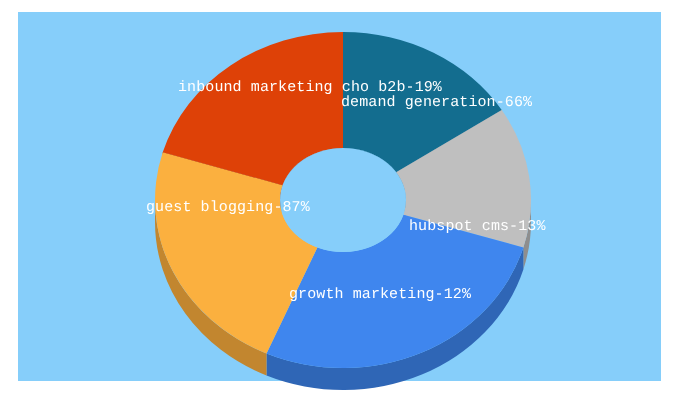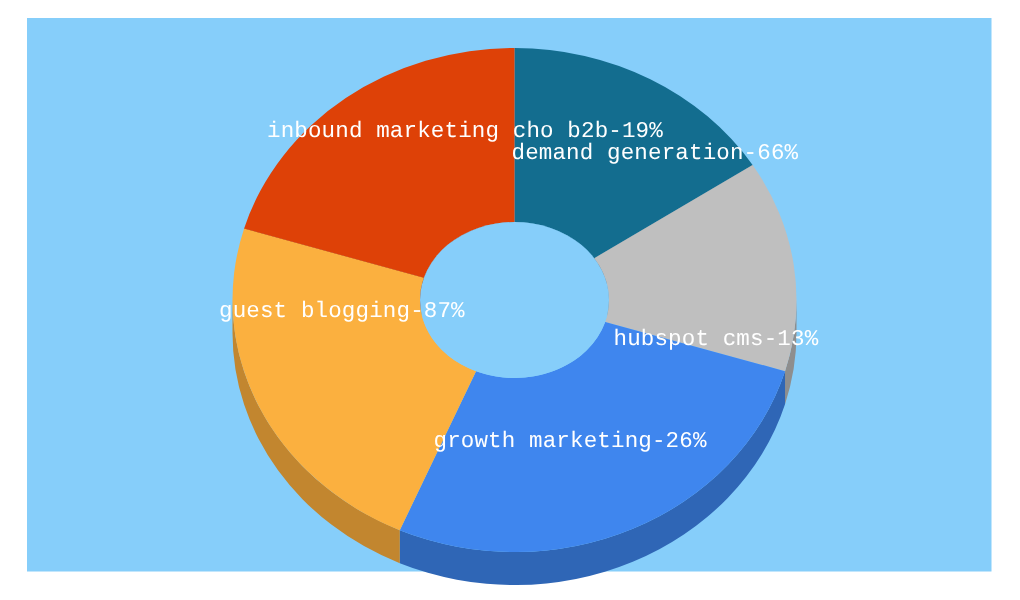--- a/index.html
+++ b/index.html
@@ -76,18 +76,18 @@
         <path d="M 523.3510272135309 247.43336474960327 A 188 168 0 0 1 266.5335111017496 353.47563688395695 L 317.3755914862246 247.50436379741524 A 63 52 0 0 0 403.4367803960236 214.68175575582958 Z" fill="#3f86ee"></path>
         <path d="M 266.5335111017496 353.47563688395695 A 188 168 0 0 1 162.74188984477968 152.28542208974105 L 282.59435670330384 185.23120207539603 A 63 52 0 0 0 317.3755914862246 247.50436379741524 Z" fill="#fbb03f"></path>
         <path d="M 162.74188984477968 152.28542208974105 A 188 168 0 0 1 342.99999999999994 32 L 343 148 A 63 52 0 0 0 282.59435670330384 185.23120207539603 Z" fill="#de4107"></path>
       </g>
       <ellipse cx="343" cy="200" rx="63" ry="52" fill="#86cefa"></ellipse>
     </svg>
 
   <div id="labels-layer">
       <div class="slice-label" style="left: 341px; top: 95px;">demand generation-66%</div>
       <div class="slice-label" style="left: 409px; top: 189px; margin-top: 30px;">hubspot cms-13%</div>
-      <div class="slice-label" style="left: 289px; top: 287px;">growth marketing-26%</div>
+      <div class="slice-label" style="left: 289px; top: 287px;">growth marketing-12%</div>
       <div class="slice-label" style="left: 146px; top: 200px;">guest blogging-87%</div>
       <div class="slice-label" style="left: 178px; top: 80px;">inbound marketing cho b2b-19%</div>
     </div>
 
 </div>
 
 </body></html>

